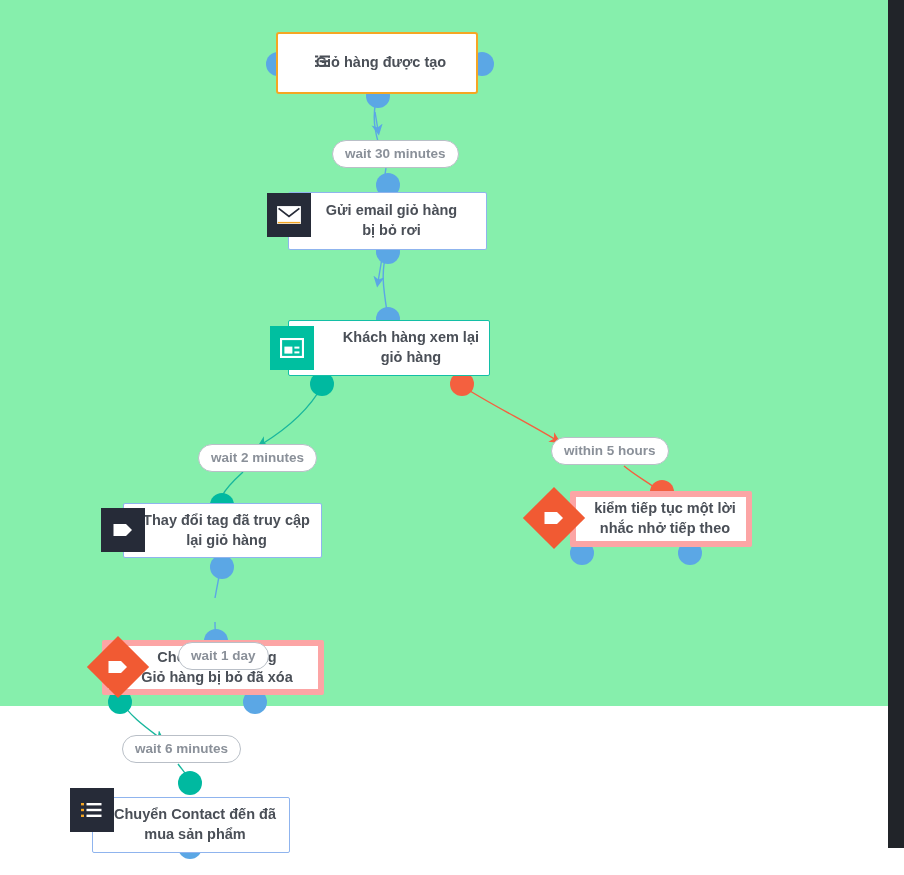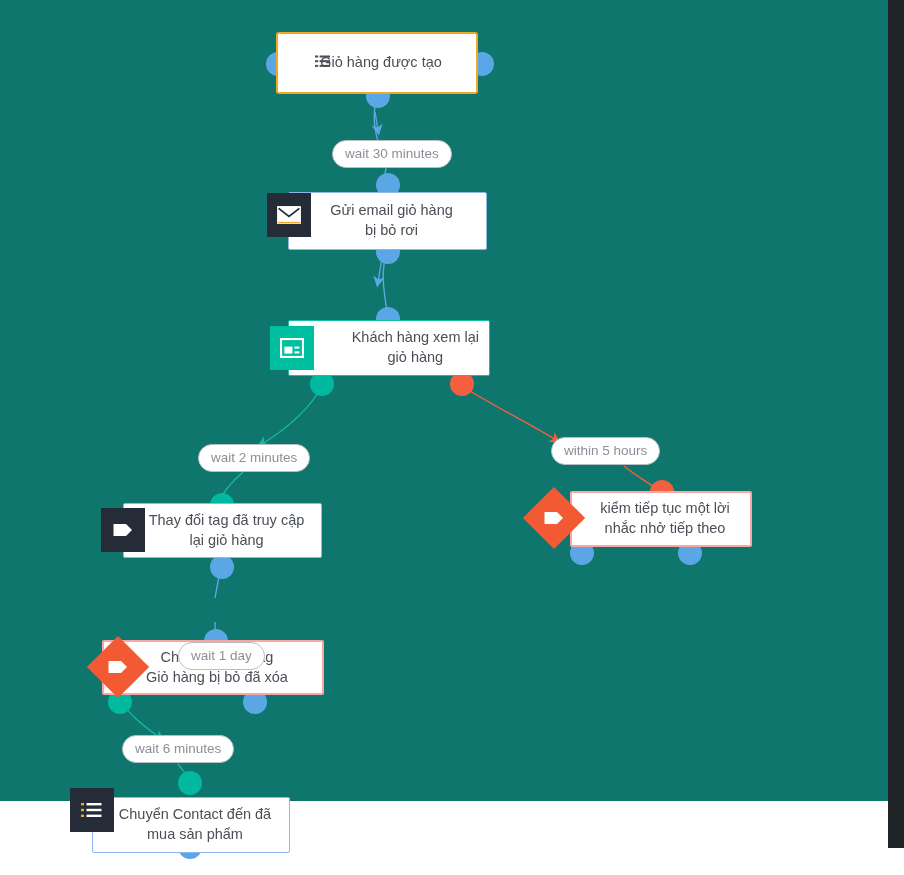--- a/index.html
+++ b/index.html
@@ -12,22 +12,23 @@
     height: 875px;
     position: relative;
     overflow: hidden;
     font-family: "Liberation Sans", sans-serif;
   }
 
   #canvas {
     position: absolute;
     left: 0; top: 0;
     width: 904px;
-    height: 801px;
-    background: #0f766e;
+    height: 706px;
+    background: #86efac;
+    font-weight: bold;
   }
 
   #edge-layer {
     position: absolute;
     left: 0; top: 0;
     width: 904px;
     height: 875px;
     pointer-events: none;
   }
 
@@ -61,21 +62,21 @@
     display: block;
     padding: 0 10px 0 18px;
     white-space: pre-line;
   }
 
   .node.trigger {
     border: 2px solid #f5a623;
     border-radius: 3px;
   }
   .node.teal-node { border: 1px solid #13bfa6; }
-  .node.red-node  { border: 2px solid #fca5a5; }
+  .node.red-node  { border: 6px solid #fca5a5; }
 
   
   .badge {
     position: absolute;
     z-index: 7;
     display: flex;
     align-items: center;
     justify-content: center;
   }
   .badge.square {

